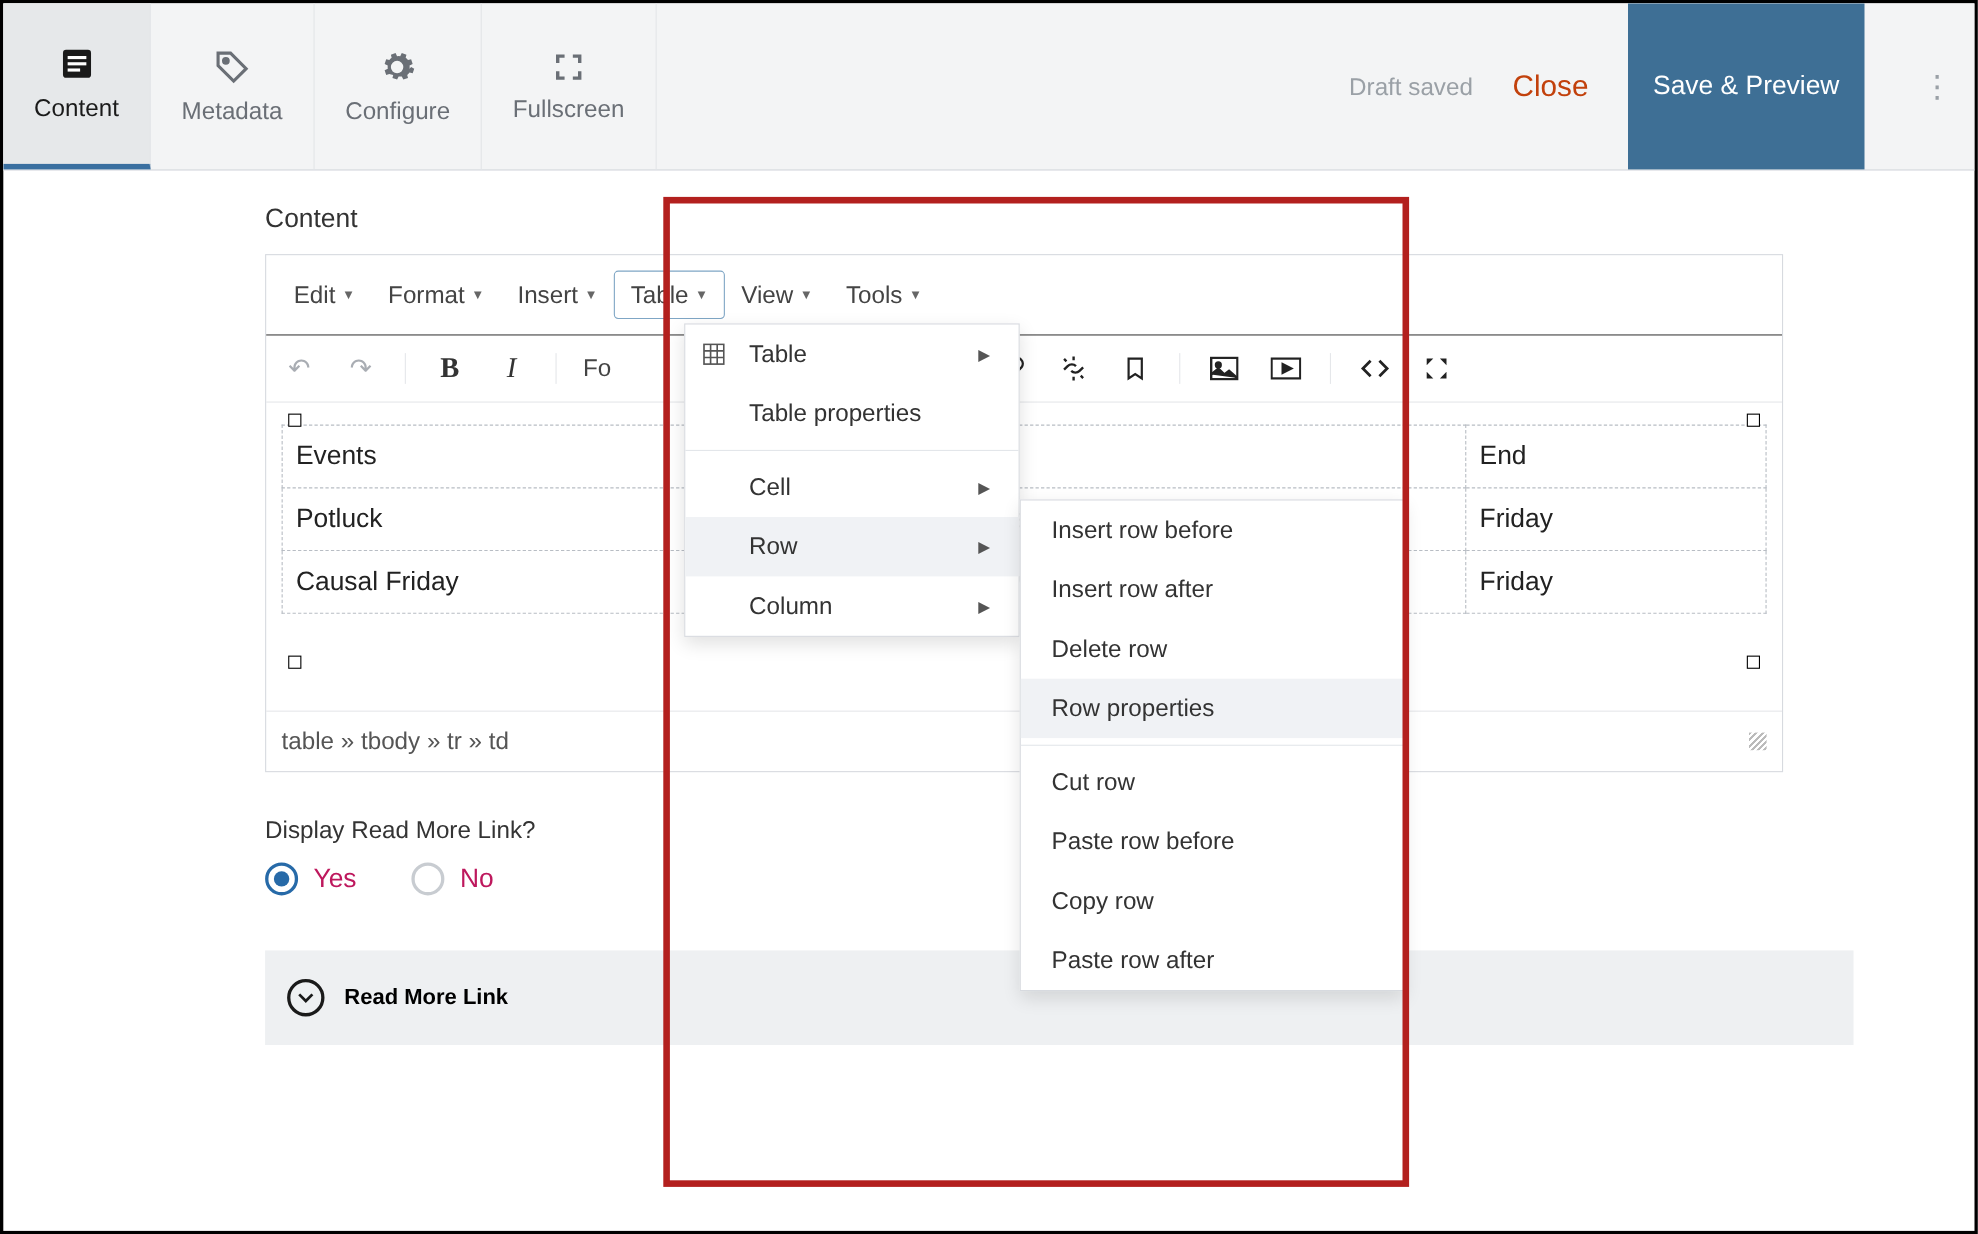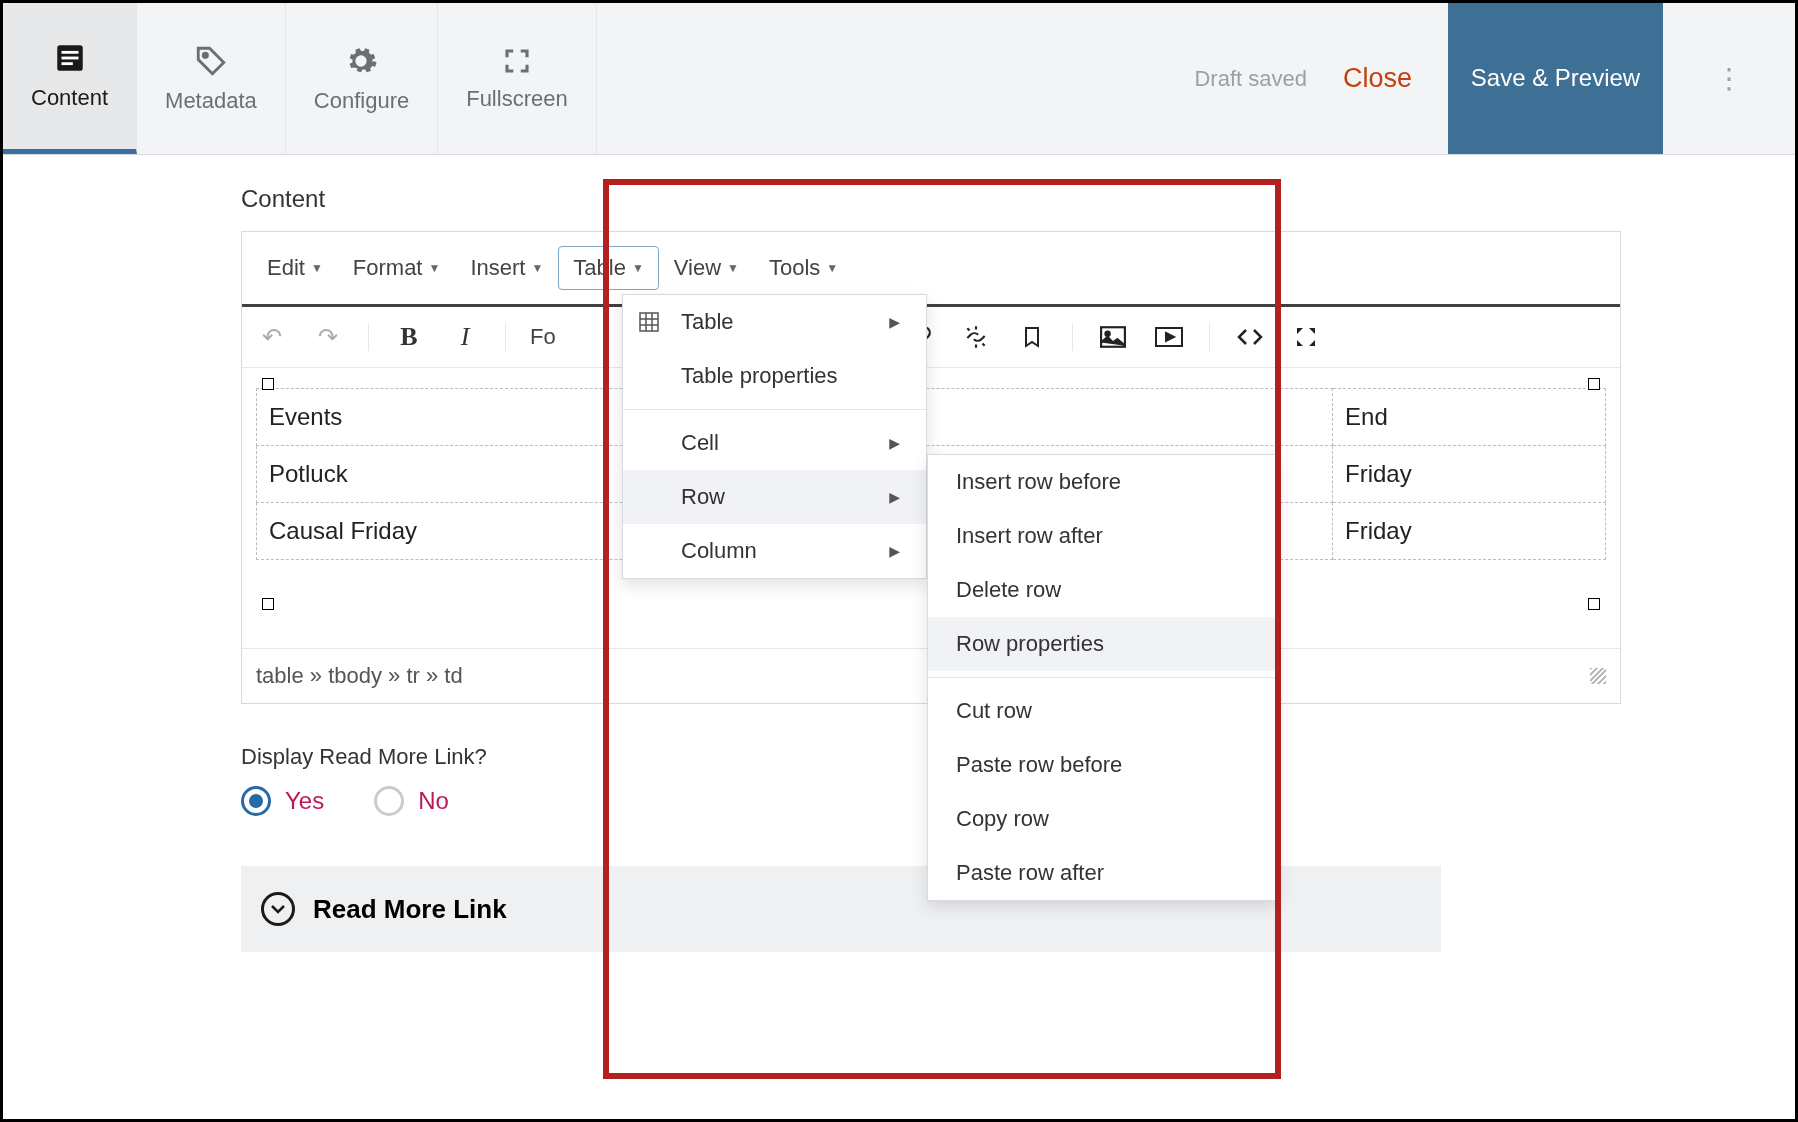--- a/index.html
+++ b/index.html
@@ -4,33 +4,33 @@
 <style>
 * { box-sizing: border-box; margin: 0; padding: 0; }
 body { font-family: -apple-system, BlinkMacSystemFont, "Segoe UI", Helvetica, Arial, sans-serif; font-size: 20px; background: #fff; border: 3px solid #000; width: 1798px; height: 1122px; overflow: hidden; position: relative; }
 
 .topbar { display: flex; align-items: stretch; height: 152px; border-bottom: 1px solid #d5d8dd; background: #f3f4f5; }
 .tab { display: flex; flex-direction: column; align-items: center; justify-content: center; padding: 0 28px; color: #6a6f76; cursor: pointer; gap: 10px; border-right: 1px solid #e3e5e8; }
 .tab.active { background: #e6e8ea; color: #1a1a1a; border-bottom: 5px solid #3a6fa0; }
 .tab .icon { font-size: 34px; }
 .tab .label { font-size: 22px; }
 .topbar-spacer { flex: 1; }
-.topbar-right { display: flex; align-items: center; gap: 36px; padding-right: 36px; }
+.topbar-right { display: flex; align-items: center; gap: 36px; padding-right: 4px; }
 .draft-saved { color: #9aa0a6; font-size: 22px; }
 .close-link { color: #c2410c; font-size: 27px; cursor: pointer; }
 .save-preview { background: #3e6f95; color: #fff; display: flex; align-items: center; justify-content: center; text-align: center; width: 215px; font-size: 24px; line-height: 1.35; height: 100%; cursor: pointer; }
 .kebab { width: 60px; display: flex; align-items: center; justify-content: center; color: #9aa0a6; font-size: 28px; cursor: pointer; }
 
 .main { padding: 30px 0 0 68px; position: relative; }
 
 .section-title { font-size: 24px; color: #333; margin: 0 0 18px 170px; }
 
 .editor-wrap { margin: 0 50px 0 170px; border: 1px solid #d7dadf; background: #fff; position: relative; width: 1380px; }
 
-.menubar { display: flex; gap: 0; padding: 14px 10px; border-bottom: 3px solid #404040; }
+.menubar { display: flex; gap: 0; padding: 14px 10px; border-bottom: 1px solid #404040; }
 .menubtn { padding: 8px 14px; color: #444; font-size: 22px; cursor: pointer; border-radius: 4px; display: flex; align-items: center; gap: 6px; border: 1px solid transparent; }
 .menubtn.open { border: 1px solid #7fa6c5; background: #fff; }
 .caret { font-size: 12px; color: #666; }
 
 .toolbar { display: flex; gap: 24px; padding: 14px 14px; border-bottom: 1px solid #e5e7ea; align-items: center; color: #333; }
 .tbtn { width: 32px; height: 32px; display: flex; align-items: center; justify-content: center; cursor: pointer; font-size: 24px; }
 .tsep { width: 1px; height: 28px; background: #e5e7ea; }
 .bold { font-weight: 700; font-family: Georgia, serif; font-size: 26px; }
 .italic { font-style: italic; font-family: Georgia, serif; font-size: 26px; }
 .fo-label { font-size: 22px; color: #444; }
@@ -46,21 +46,21 @@
 .statusbar { border-top: 1px solid #e5e7ea; padding: 14px 14px; color: #555; font-size: 22px; display: flex; justify-content: space-between; align-items: center; }
 .resize-grip { width: 16px; height: 16px; background: repeating-linear-gradient(135deg, #bbb 0 2px, transparent 2px 4px); }
 
 .field-label { margin: 40px 0 16px 170px; font-size: 22px; color: #343434; }
 .radios { margin-left: 170px; display: flex; gap: 50px; align-items: center; }
 .radio { display: flex; align-items: center; gap: 14px; font-size: 24px; color: #be185d; }
 .radio-outer { width: 30px; height: 30px; border-radius: 50%; border: 3px solid #276aa8; display: flex; align-items: center; justify-content: center; background: #fff; }
 .radio-outer.unchecked { border-color: #c8ccd1; }
 .radio-inner { width: 14px; height: 14px; border-radius: 50%; background: #276aa8; }
 
-.accordion { margin: 50px 50px 0 170px; background: #eef0f2; padding: 26px 20px; display: flex; align-items: center; gap: 18px; font-size: 26px; font-weight: 600; width: 1200px; }
+.accordion { margin: 50px 50px 0 170px; background: #eef0f2; padding: 26px 20px; display: flex; align-items: center; gap: 18px; font-size: 20px; font-weight: 600; width: 1444px; }
 .chev-circle { width: 34px; height: 34px; border-radius: 50%; border: 3px solid #1a1a1a; display: flex; align-items: center; justify-content: center; font-size: 18px; }
 
 .dropdown { position: absolute; background: #fff; border: 1px solid #d7dadf; box-shadow: 0 6px 16px rgba(0,0,0,.12); font-size: 22px; color: #333; z-index: 30; }
 .dropdown .item { padding: 14px 26px 14px 58px; display: flex; align-items: center; justify-content: space-between; gap: 30px; cursor: pointer; position: relative; }
 .dropdown .item .pre-icon { position: absolute; left: 16px; }
 .dropdown .item:hover, .dropdown .item.hover { background: #f0f2f5; }
 .dropdown .sep { height: 1px; background: #e3e6ea; margin: 6px 0; }
 .arrow { font-size: 14px; color: #555; }
 .dd1 { top: 62px; left: 380px; width: 305px; }
 .dd2 { top: 222px; left: 685px; width: 350px; }

